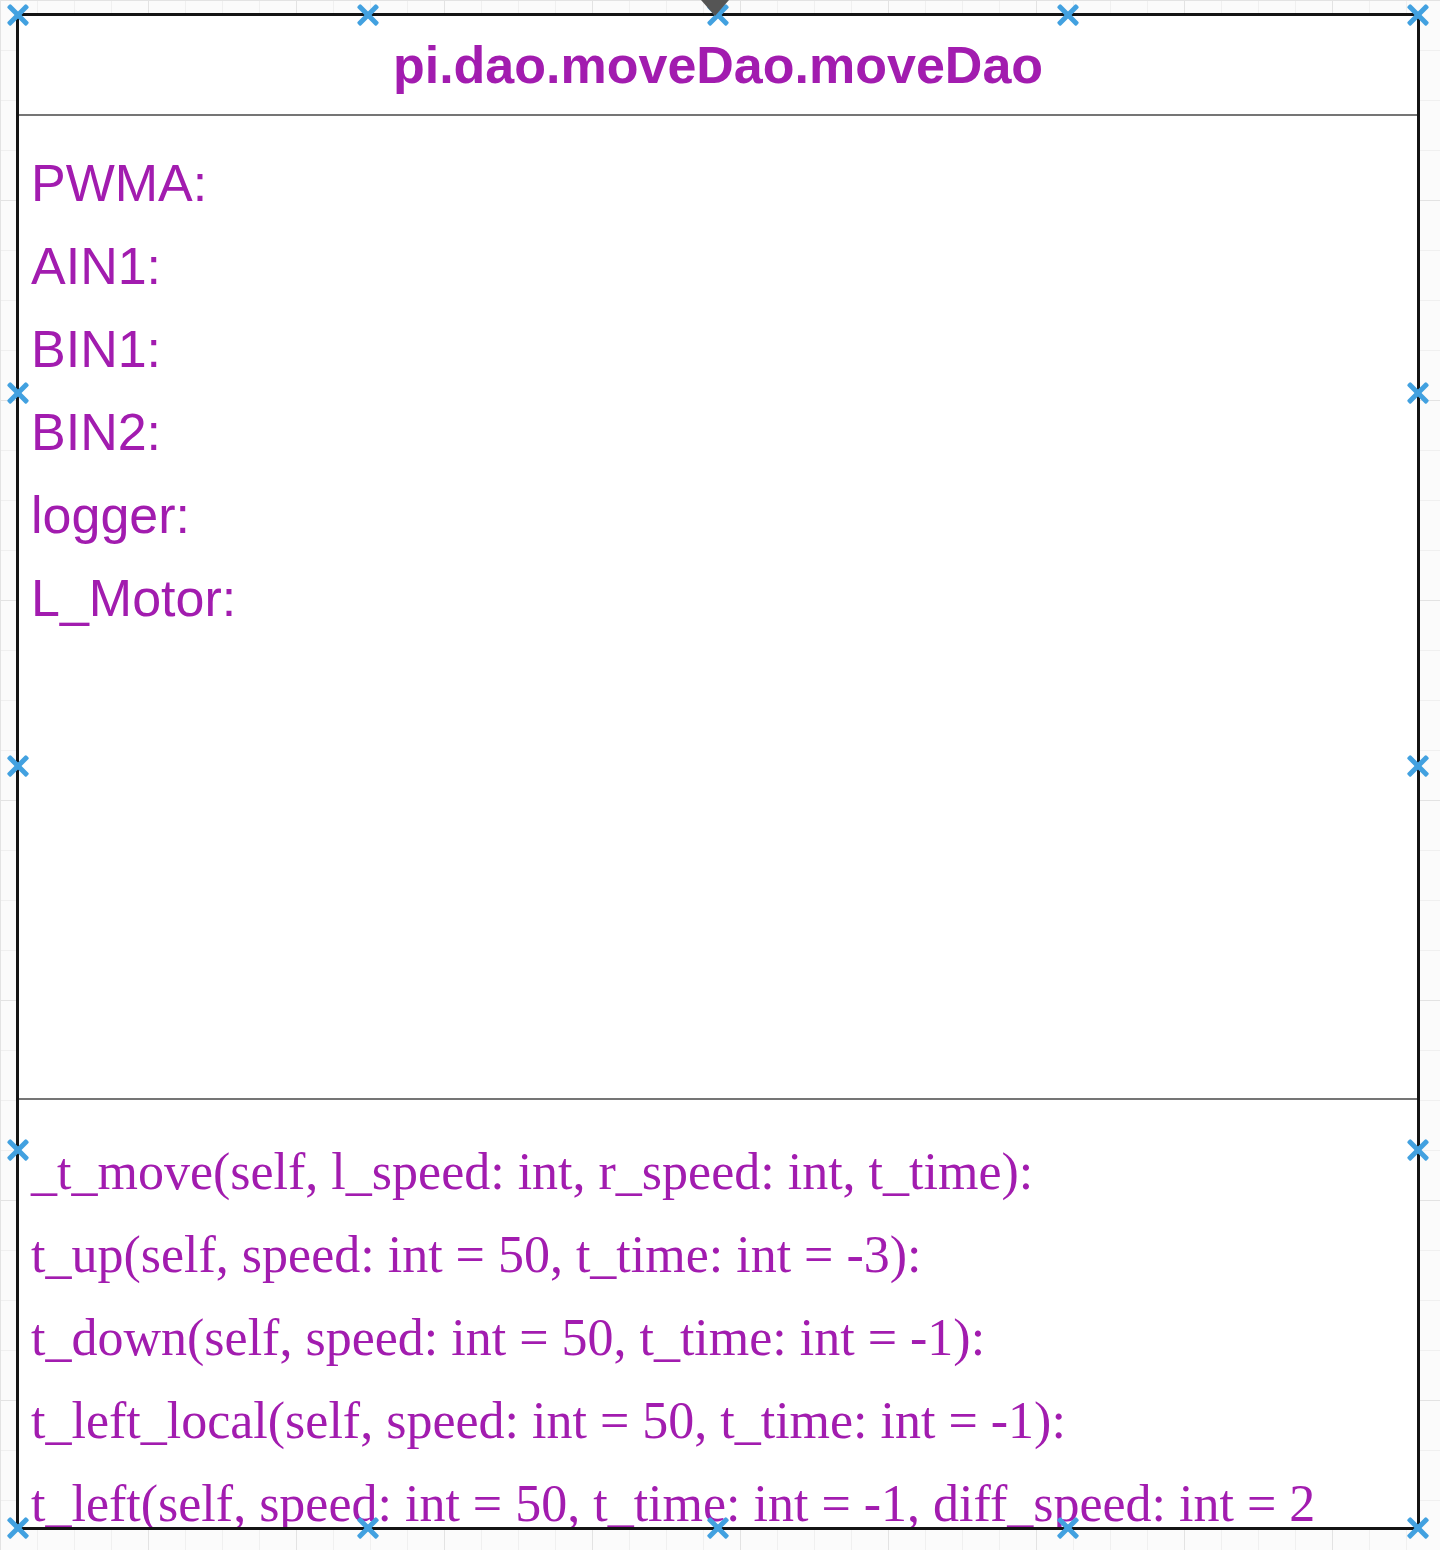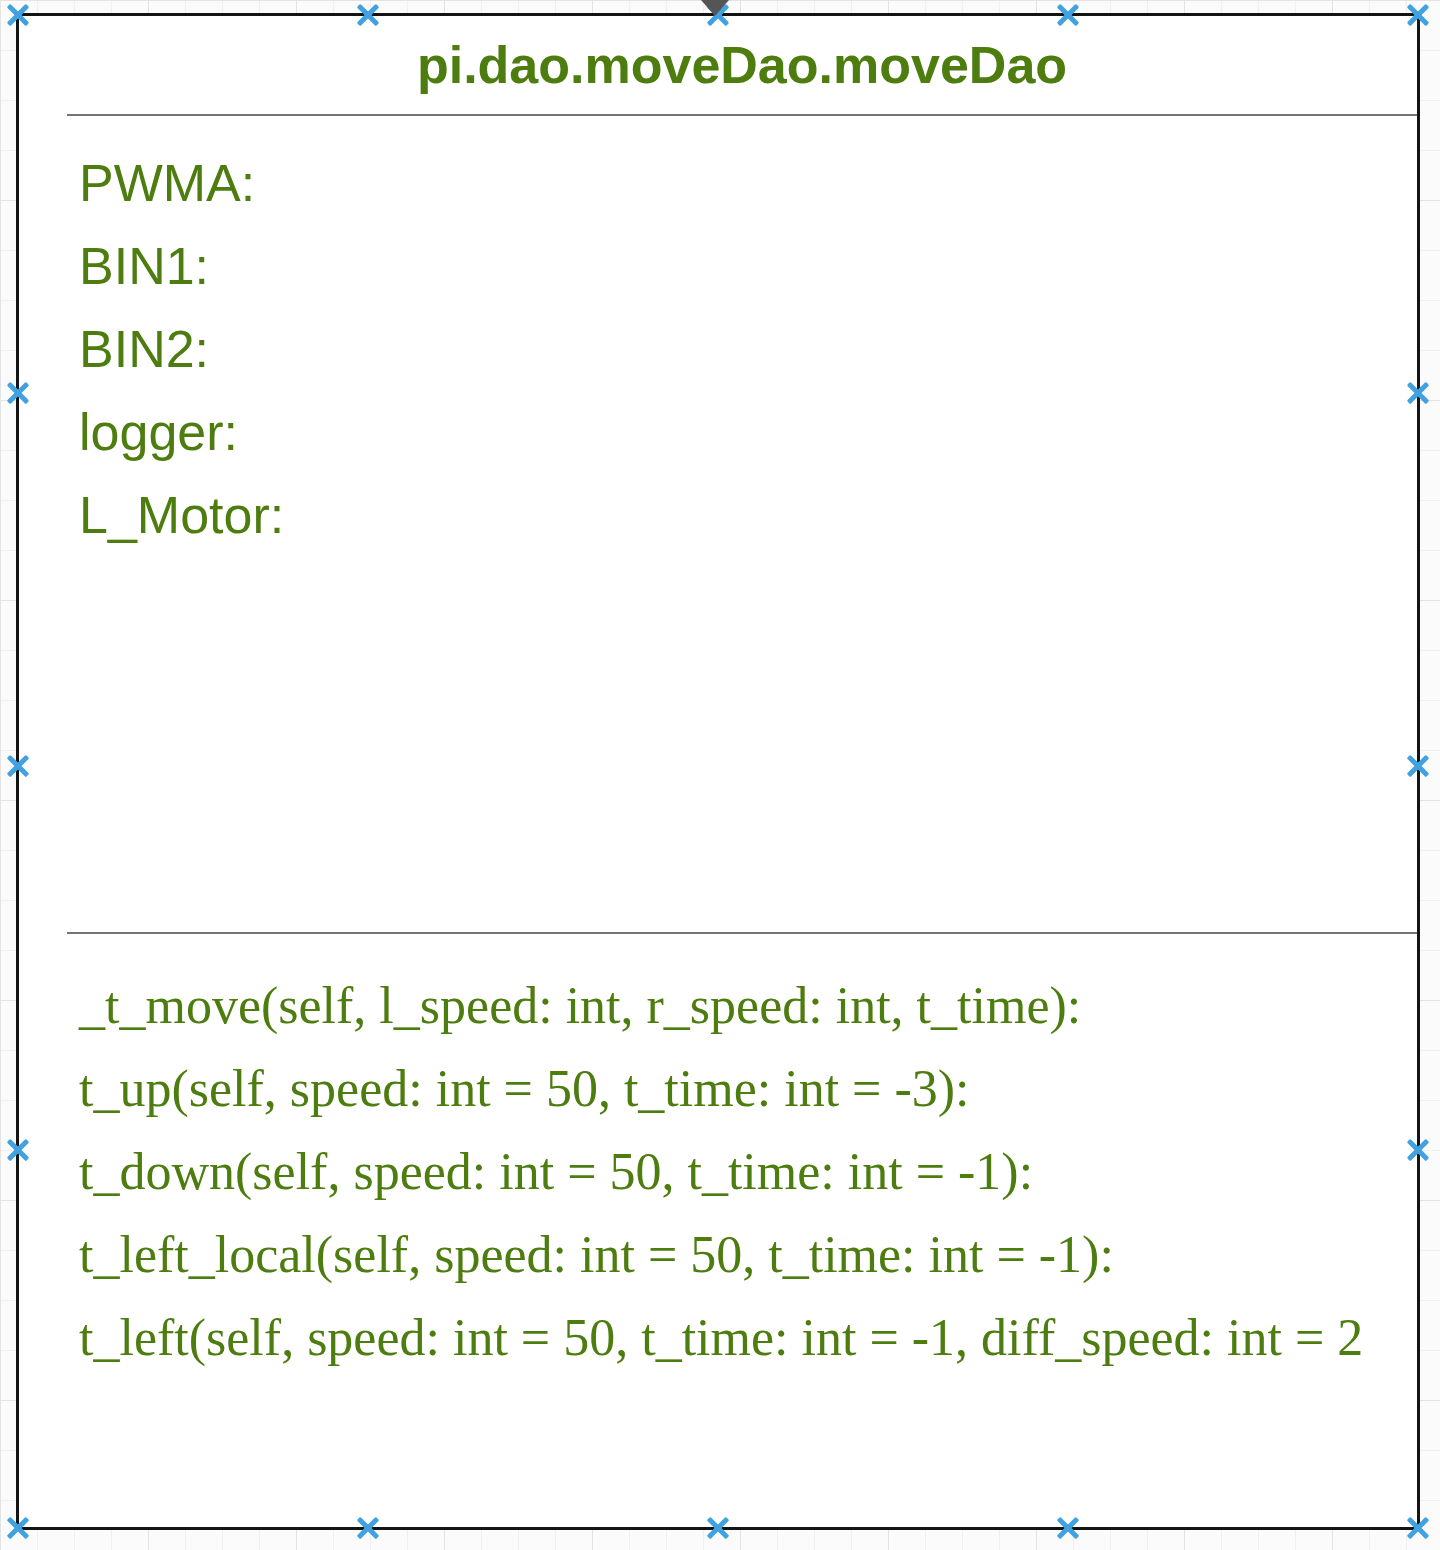--- a/index.html
+++ b/index.html
@@ -22,38 +22,37 @@
   .class-box {
     position: absolute;
     left: 16px;
     top: 13px;
     width: 1404px;
     height: 1517px;
     box-sizing: border-box;
     background: #ffffff;
     border: 3px solid var(--box-border, #141414);
     overflow: hidden;
-    color: #4d7c0f;
-    padding-left: 48px;
+    color: #a21caf;
   }
 
   .title-row {
     height: 100px;
     box-sizing: border-box;
     display: flex;
     align-items: center;
     justify-content: center;
     font-size: 52px;
     font-weight: bold;
     border-bottom: 2px solid var(--divider, #757575);
     white-space: nowrap;
   }
 
   .attrs-section {
-    height: 818px;
+    height: 984px;
     box-sizing: border-box;
     border-bottom: 2px solid var(--divider, #757575);
     padding: 26px 0 0 12px;
     overflow: hidden;
   }
 
   .methods-section {
     box-sizing: border-box;
     padding: 30px 0 0 12px;
     overflow: hidden;
@@ -103,20 +102,21 @@
 <body>
 
 <div class="canvas">
 
   <div class="class-box">
 
     <div class="title-row">pi.dao.moveDao.moveDao</div>
 
     <div class="attrs-section">
       <div class="row">PWMA:</div>
+      <div class="row">AIN1:</div>
       <div class="row">BIN1:</div>
       <div class="row">BIN2:</div>
       <div class="row">logger:</div>
       <div class="row">L_Motor:</div>
     </div>
 
     <div class="methods-section">
       <div class="row">_t_move(self, l_speed: int, r_speed: int, t_time):</div>
       <div class="row">t_up(self, speed: int = 50, t_time: int = -3):</div>
       <div class="row">t_down(self, speed: int = 50, t_time: int = -1):</div>

